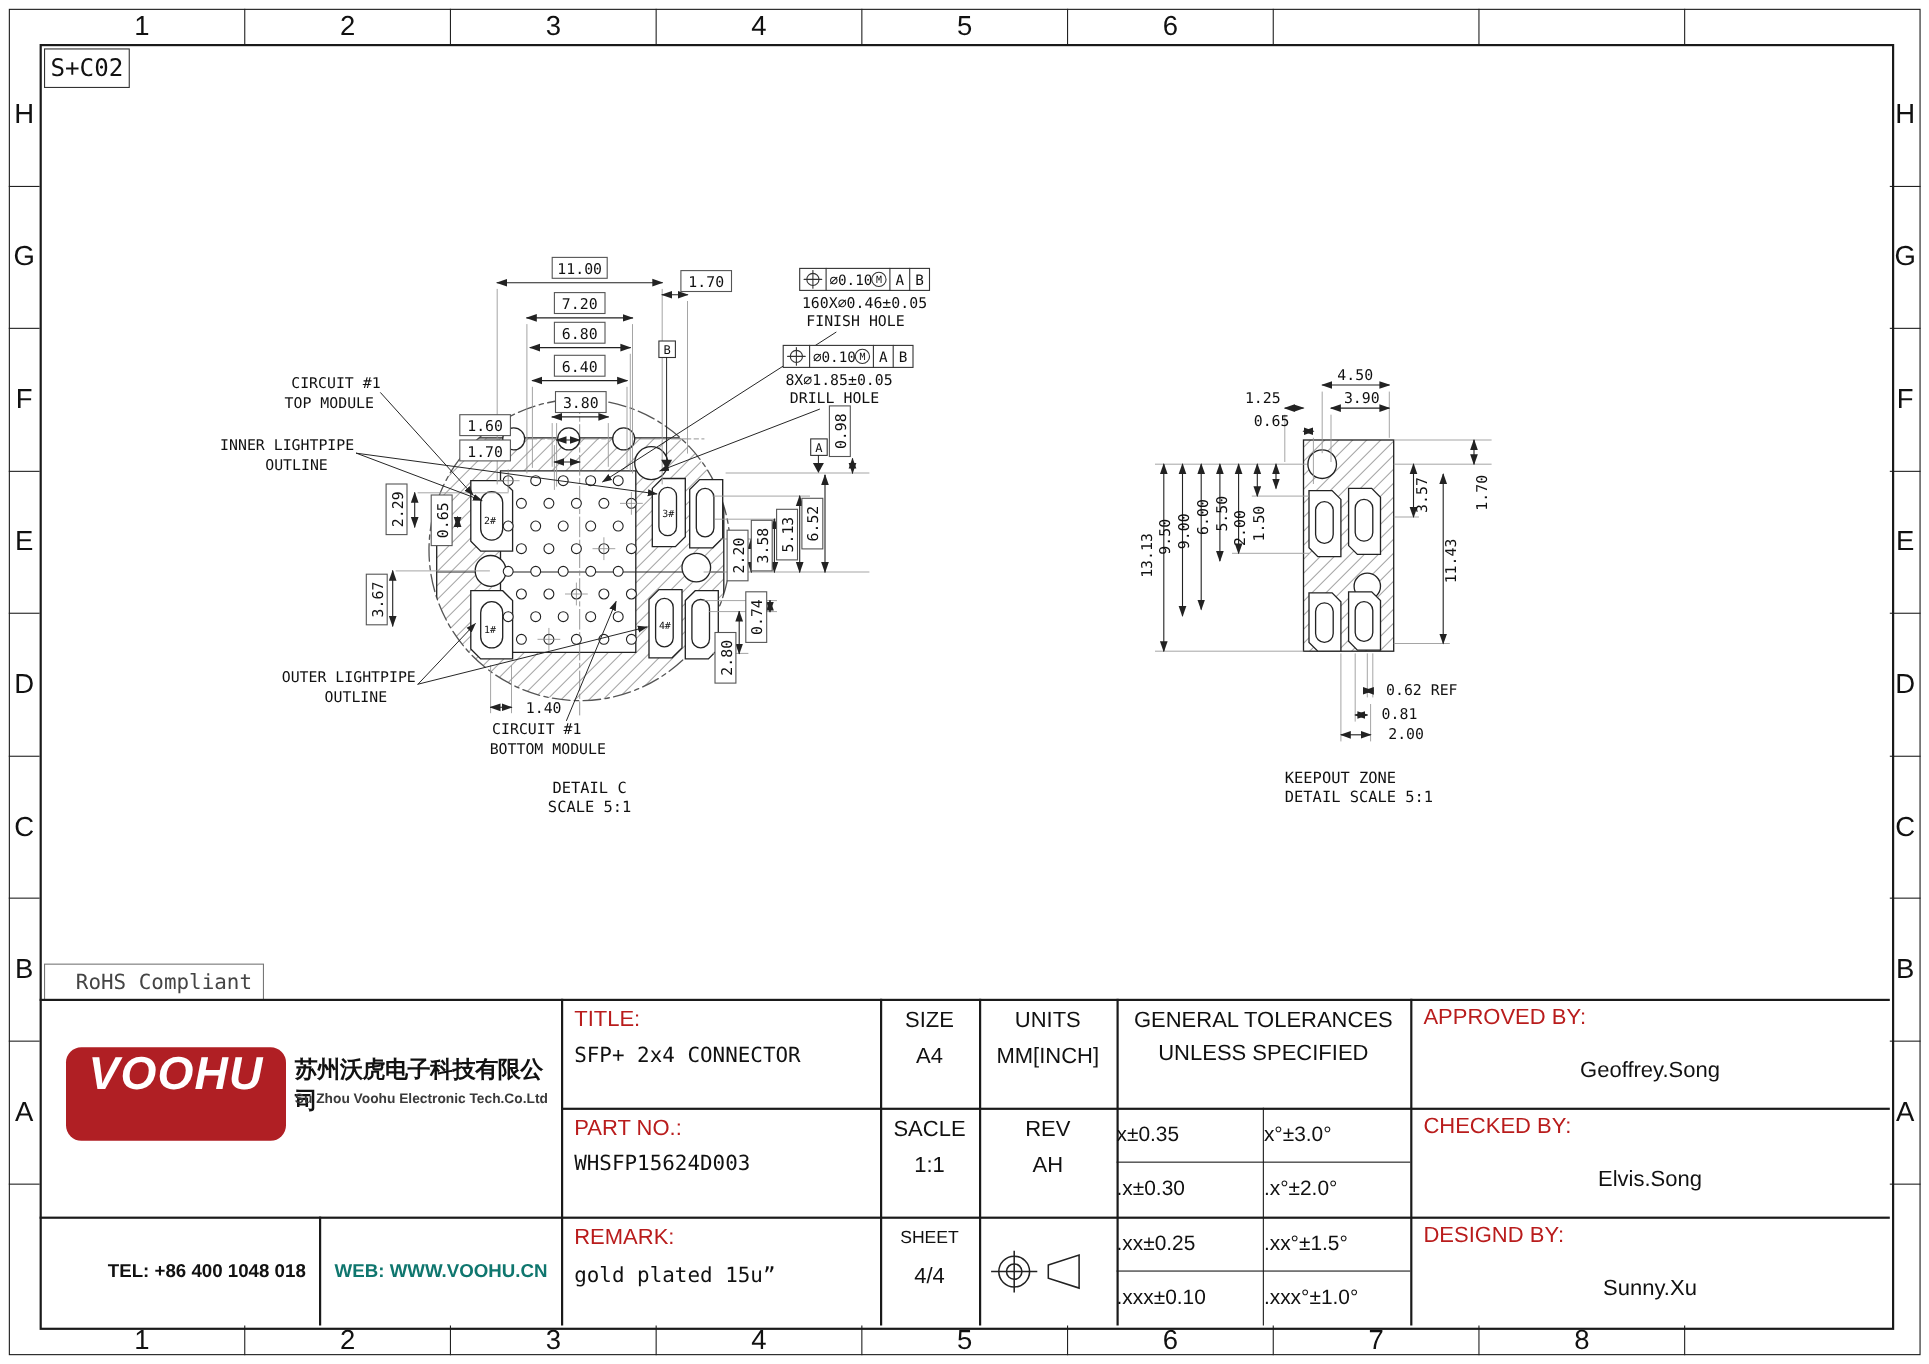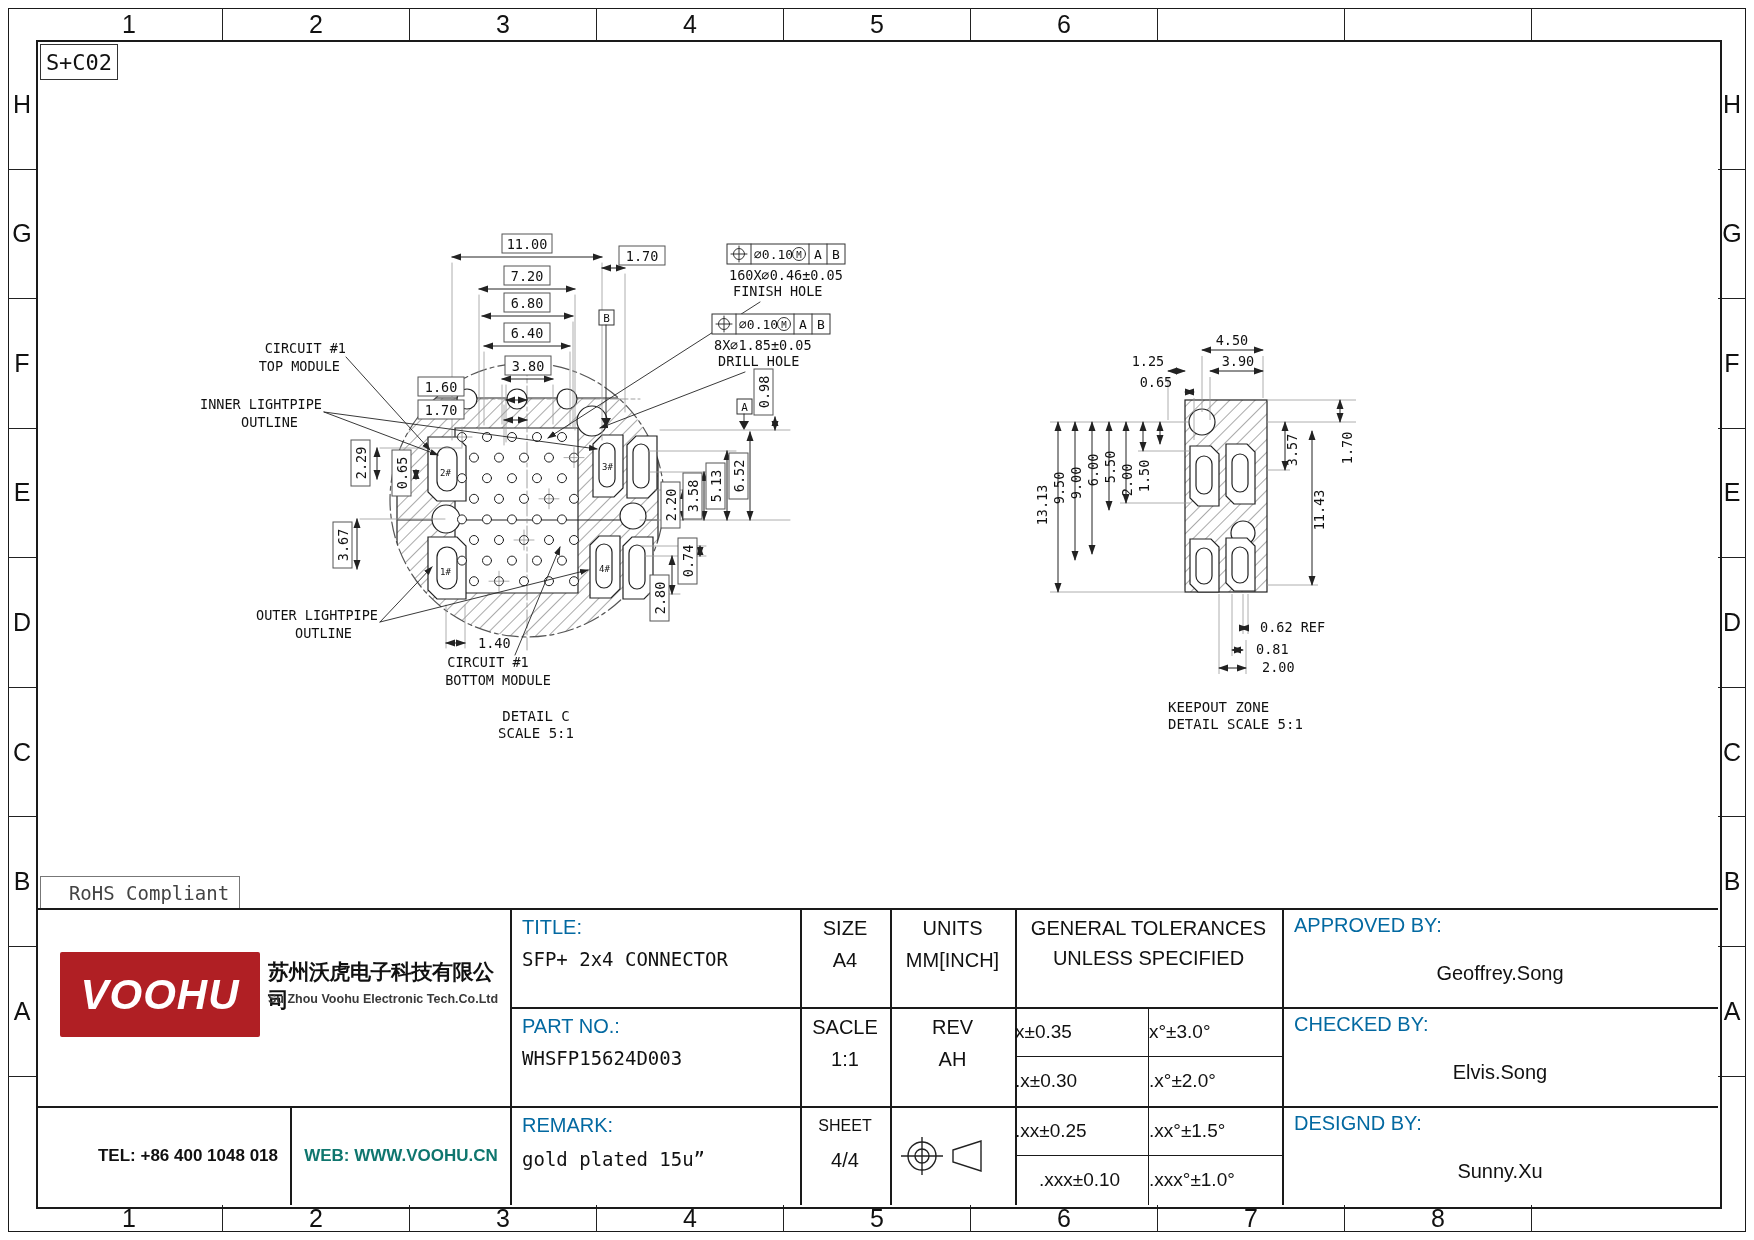--- a/index.html
+++ b/index.html
@@ -11,21 +11,21 @@
   .band{display:flex;position:absolute;}
   .zcell{flex:1;display:flex;align-items:center;justify-content:center;
          font-size:25px;color:#111;}
   .zcell.vb{border-right:1px solid #222;}
   .zcell.hb{border-bottom:1px solid #222;}
   .zcell:last-child{border:none;}
   .refbox{position:absolute;border:1.5px solid #333;display:flex;align-items:center;
           justify-content:center;font-family:"DejaVu Sans Mono",monospace;}
   
   .tbline{position:absolute;background:#1a1a1a;}
-  .tb-label{position:absolute;font-size:20px;color:#0369a1;}
+  .tb-label{position:absolute;font-size:20px;color:#b91c1c;}
   .tb-mono{position:absolute;font-family:"DejaVu Sans Mono",monospace;font-size:19px;color:#111;}
   .tb-center{display:flex;align-items:center;justify-content:center;text-align:center;}
   .tolcell{position:absolute;display:flex;align-items:center;font-size:19px;}
   svg text{font-family:"DejaVu Sans Mono",monospace;fill:#111;}
 </style>
 </head>
 <body>
 
 <div id="sheet">
 
@@ -468,22 +468,22 @@
     <div class="tbline" style="left:890px;top:908px;width:2px;height:297px;"></div>
     <div class="tbline" style="left:1015px;top:908px;width:2px;height:297px;"></div>
     <div class="tbline" style="left:1282px;top:908px;width:2px;height:297px;"></div>
     <div class="tbline" style="left:1148px;top:1007px;width:1px;height:198px;"></div>
     <div class="tbline" style="left:510px;top:1007px;width:1208px;height:2px;"></div>
     <div class="tbline" style="left:36px;top:1106px;width:1682px;height:2px;"></div>
     <div class="tbline" style="left:1015px;top:1056px;width:267px;height:1px;"></div>
     <div class="tbline" style="left:1015px;top:1155px;width:267px;height:1px;"></div>
     <div class="tbline" style="left:290px;top:1106px;width:2px;height:99px;"></div>
 
-    <div class="abs" style="left:60px;top:952px;width:200px;height:85px;background:#b01f24;border-radius:2px;
-         display:flex;align-items:center;justify-content:center;">
+    <div class="abs" style="left:60px;top:952px;width:200px;height:85px;background:#b01f24;border-radius:14px;
+         display:flex;justify-content:center;">
       <span style="color:#fff;font-size:42px;font-weight:bold;font-style:italic;letter-spacing:1px;">VOOHU</span>
     </div>
     <div class="abs" style="left:268px;top:958px;width:238px;font-size:21px;font-weight:bold;letter-spacing:-0.5px;">苏州沃虎电子科技有限公司</div>
     <div class="abs" style="left:268px;top:992px;width:240px;font-size:12.5px;font-weight:bold;color:#3a3a3a;">Su Zhou Voohu Electronic Tech.Co.Ltd</div>
     <div class="abs tb-center" style="left:36px;top:1106px;width:254px;height:99px;font-size:17px;font-weight:bold;margin-left:25px;">TEL: +86 400 1048 018</div>
     <div class="abs tb-center" style="left:292px;top:1106px;width:218px;height:99px;font-size:17px;font-weight:bold;color:#0f766e;">WEB: WWW.VOOHU.CN</div>
 
     <div class="tb-label" style="left:522px;top:916px;">TITLE:</div>
     <div class="tb-mono" style="left:522px;top:948px;">SFP+ 2x4 CONNECTOR</div>
     <div class="tb-label" style="left:522px;top:1015px;">PART NO.:</div>
@@ -513,21 +513,21 @@
     </svg>
 
     <div class="abs tb-center" style="left:1015px;top:914px;width:267px;height:28px;font-size:20px;">GENERAL TOLERANCES</div>
     <div class="abs tb-center" style="left:1015px;top:944px;width:267px;height:28px;font-size:20px;">UNLESS SPECIFIED</div>
     <div class="tolcell" style="left:1015px;top:1007px;width:133px;height:49px;">x±0.35</div>
     <div class="tolcell" style="left:1149px;top:1007px;width:133px;height:49px;">x°±3.0°</div>
     <div class="tolcell" style="left:1015px;top:1056px;width:133px;height:50px;">.x±0.30</div>
     <div class="tolcell" style="left:1149px;top:1056px;width:133px;height:50px;">.x°±2.0°</div>
     <div class="tolcell" style="left:1015px;top:1106px;width:133px;height:49px;">.xx±0.25</div>
     <div class="tolcell" style="left:1149px;top:1106px;width:133px;height:49px;">.xx°±1.5°</div>
-    <div class="tolcell" style="left:1015px;top:1155px;width:133px;height:50px;margin-left:24px;">.xxx±0.10</div>
+    <div class="tolcell" style="left:1015px;top:1155px;width:133px;height:50px;">.xxx±0.10</div>
     <div class="tolcell" style="left:1149px;top:1155px;width:133px;height:50px;">.xxx°±1.0°</div>
 
     <div class="tb-label" style="left:1294px;top:914px;">APPROVED BY:</div>
     <div class="abs tb-center" style="left:1282px;top:958px;width:436px;height:30px;font-size:20px;">Geoffrey.Song</div>
     <div class="tb-label" style="left:1294px;top:1013px;">CHECKED BY:</div>
     <div class="abs tb-center" style="left:1282px;top:1057px;width:436px;height:30px;font-size:20px;">Elvis.Song</div>
     <div class="tb-label" style="left:1294px;top:1112px;">DESIGND BY:</div>
     <div class="abs tb-center" style="left:1282px;top:1156px;width:436px;height:30px;font-size:20px;">Sunny.Xu</div>
   </div>
 </div>

